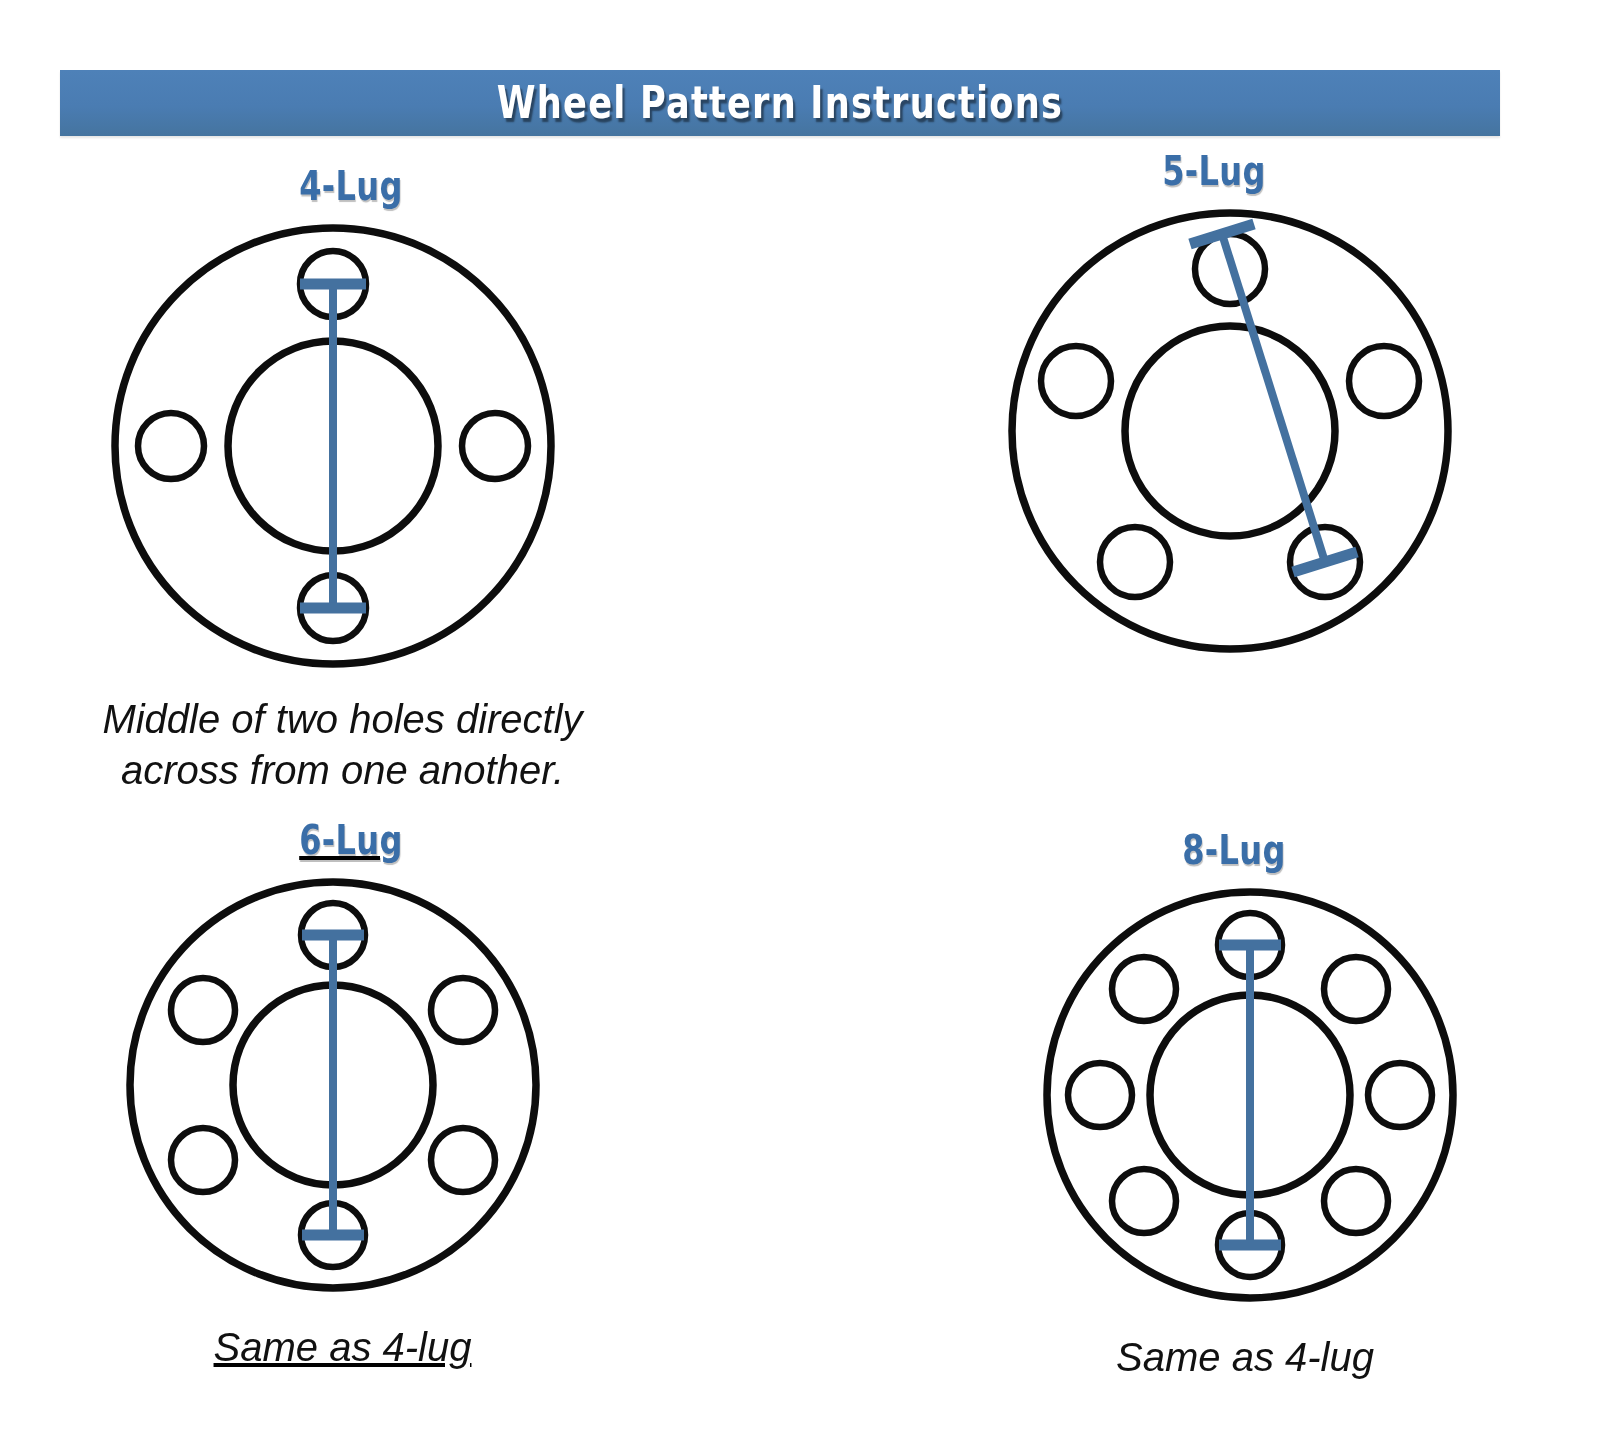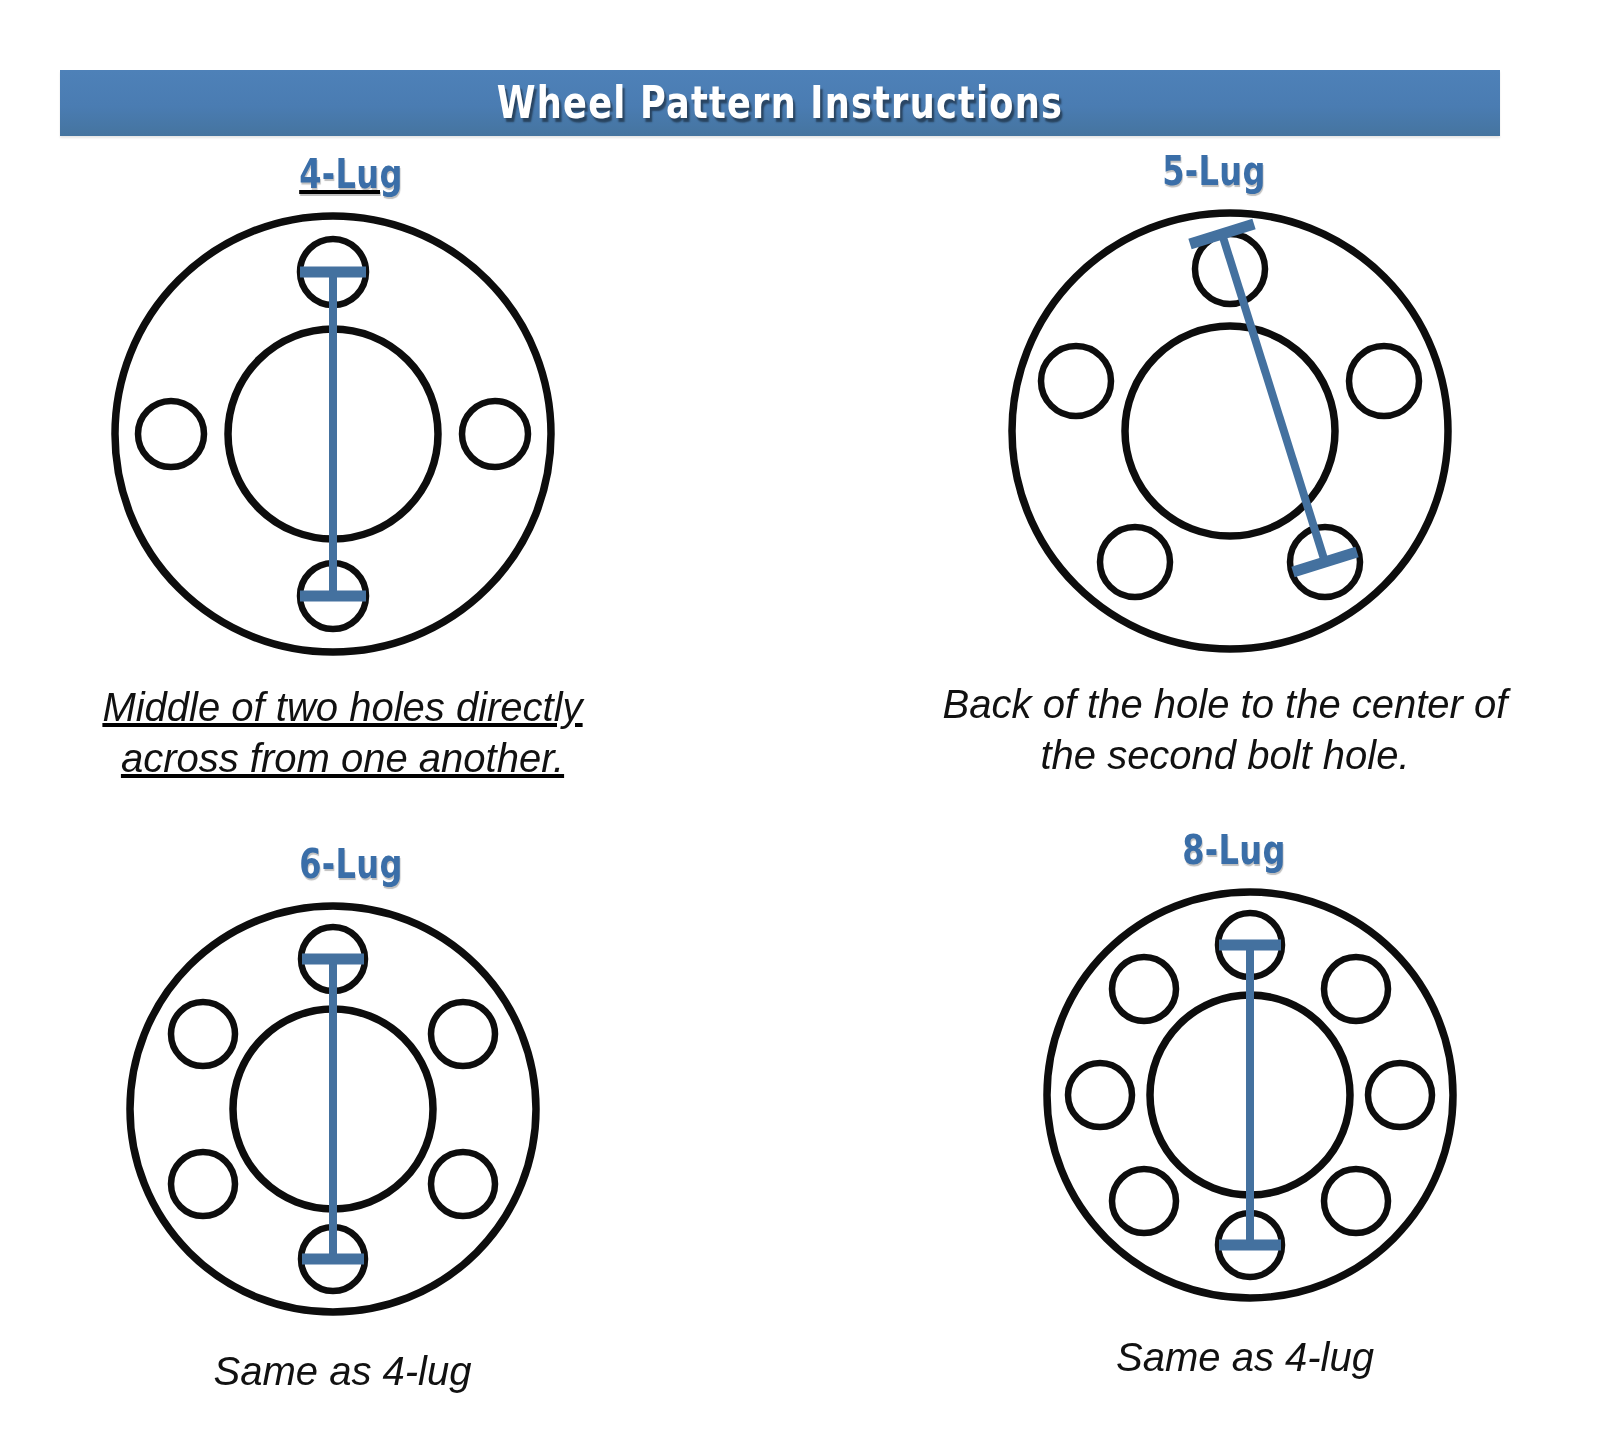--- a/index.html
+++ b/index.html
@@ -55,23 +55,23 @@
     position: absolute;
     left: 0;
     top: 130px;
     width: 1614px;
     height: 1324px;
   }
   .cell {
     position: absolute;
     width: 760px;
   }
-  .cell-4lug { left: 45px;  top: 4px; text-decoration: underline;   }
+  .cell-4lug { left: 45px;  top: 16px;   }
   .cell-5lug { left: 770px; top: 1px;   }
-  .cell-6lug { left: 45px;  top: 694px; }
+  .cell-6lug { left: 45px;  top: 670px; text-decoration: underline; }
   .cell-8lug { left: 790px; top: 680px; }
 
   .lug-label {
     text-align: center;
     color: #3a6ea8;
     font-family: "DejaVu Sans", sans-serif;
     font-weight: bold;
     font-size: 40px;
     letter-spacing: 0.5px;
     transform: scaleX(0.80);
@@ -152,21 +152,20 @@
           <circle class="hole" cx="384" cy="180" r="35" style="stroke: rgb(13, 13, 13);"></circle>
           <circle class="hole" cx="325" cy="361" r="35" style="stroke: rgb(13, 13, 13);"></circle>
           <circle class="hole" cx="135" cy="361" r="35" style="stroke: rgb(13, 13, 13);"></circle>
           <circle class="hole" cx="76" cy="180" r="35" style="stroke: rgb(13, 13, 13);"></circle>
 
           <line class="measure-line" x1="222" y1="33" x2="325" y2="361" style="stroke: rgb(68, 113, 159);"></line>
           <line class="measure-cap" x1="190" y1="43" x2="254" y2="23" style="stroke: rgb(68, 113, 159);"></line>
           <line class="measure-cap" x1="293" y1="371" x2="357" y2="351" style="stroke: rgb(68, 113, 159);"></line>
         </svg>
       </div>
-      <div class="caption shift-right">Back of the hole to the center of the second bolt hole.</div>
     </div>
 
     <div class="cell cell-6lug">
       <div class="lug-label shift-left" style="color: rgb(58, 110, 168);">6-Lug</div>
       <div class="wheel-wrap shift-left">
         <svg width="430" height="430" viewBox="0 0 430 430">
           <circle class="ring" cx="215" cy="215" r="203" style="stroke: rgb(13, 13, 13);"></circle>
           <circle class="hub" cx="215" cy="215" r="100" style="stroke: rgb(13, 13, 13);"></circle>
 
           <circle class="hole" cx="215" cy="65" r="32" style="stroke: rgb(13, 13, 13);"></circle>

